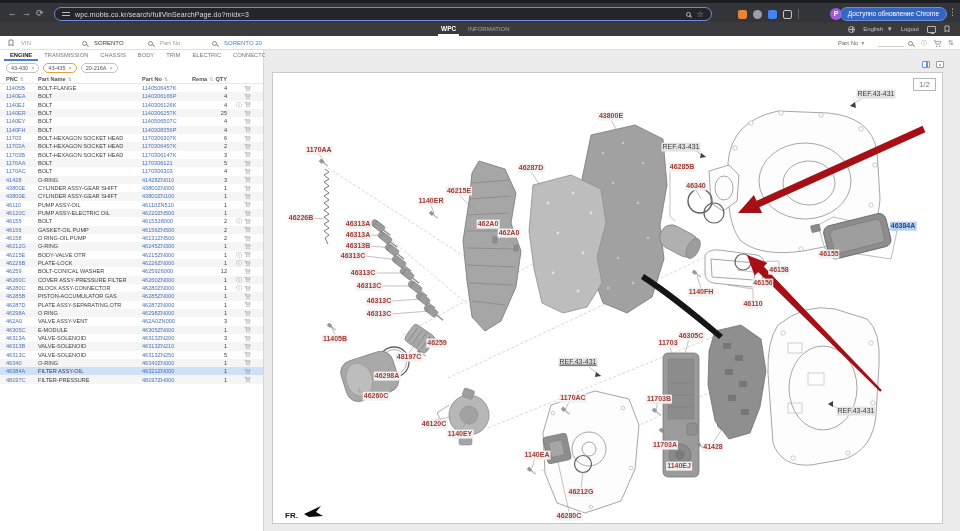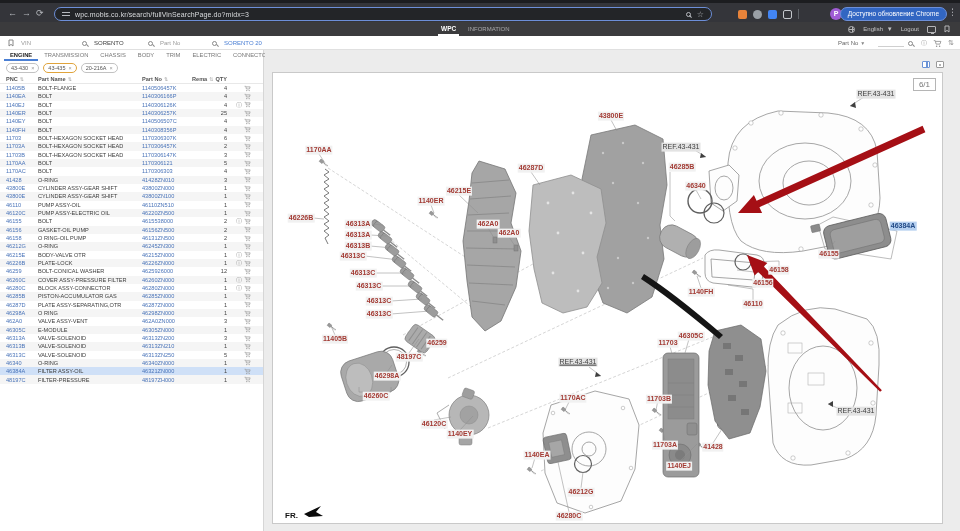--- a/index.html
+++ b/index.html
@@ -1024,16 +1024,16 @@
         <div class="lbl" style="left: 490px; top: 210px;">46156</div>
         <div class="lbl" style="left: 506px; top: 197px;">46158</div>
         <div class="lbl" style="left: 556px; top: 181px;">46155</div>
         <div class="lbl" style="left: 423px; top: 113px;">46340</div>
         <div class="lbl" style="left: 409px; top: 94px;">46285B</div>
         <div class="lbl ref" style="left: 408px; top: 74px;">REF.43-431</div>
         <div class="lbl ref" style="left: 603px; top: 21px;">REF.43-431</div>
         <div class="lbl sel" style="left: 630px; top: 153px;">46384A</div>
         <div class="lbl ref" style="left: 583px; top: 338px;">REF.43-431</div>
       </div>
-    <div class="pagebox">6/1</div>
+    <div class="pagebox">1/2</div>
     <div class="fr">FR.</div>
   </div>
 </div>
 
 </body></html>

